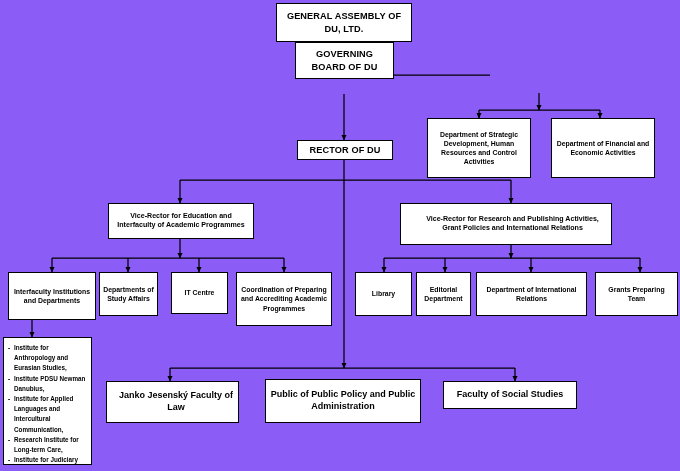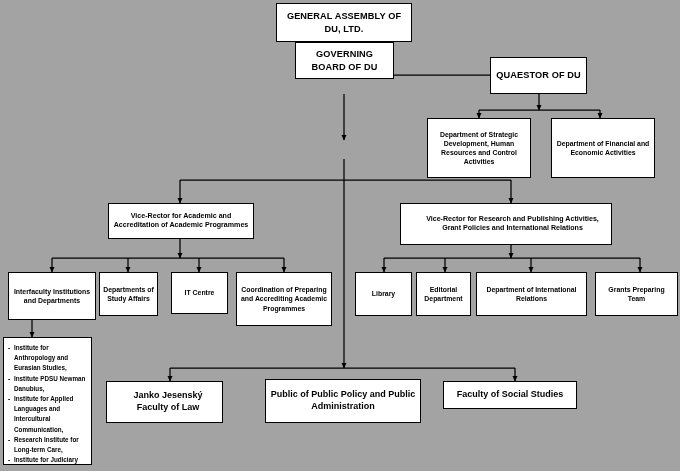--- a/index.html
+++ b/index.html
@@ -8,21 +8,21 @@
     background: #ffffff;
   }
   body {
     font-family: "Liberation Sans", sans-serif;
     -webkit-font-smoothing: antialiased;
   }
   #chart {
     position: relative;
     width: 680px;
     height: 471px;
-    background: #a3a3a3;
+    background: #8b5cf6;
     overflow: hidden;
   }
   #edges {
     position: absolute;
     left: 0;
     top: 0;
     width: 680px;
     height: 471px;
     pointer-events: none;
   }
@@ -132,34 +132,34 @@
     </g>
   </svg>
 
   <div class="node t-root" style="left:276px; top:3px; width:136px; height:39px;">
     <span>GENERAL ASSEMBLY OF DU, LTD.</span>
   </div>
 
   <div class="node t-mid" style="left:295px; top:42px; width:99px; height:37px;">
     <span>GOVERNING BOARD OF DU</span>
   </div>
-  <div class="node t-mid" style="left:490px; top:57px; width:97px; height:37px;">
-    <span>QUAESTOR OF DU</span>
-  </div>
 
   <div class="node t-dept" style="left:427px; top:118px; width:104px; height:60px;">
     <span>Department of Strategic Development, Human Resources and Control Activities</span>
   </div>
   <div class="node t-dept" style="left:551px; top:118px; width:104px; height:60px;">
     <span>Department of Financial and Economic Activities</span>
   </div>
 
+  <div class="node t-mid" style="left:297px; top:140px; width:96px; height:20px;">
+    <span>RECTOR OF DU</span>
+  </div>
 
   <div class="node t-vice" style="left:108px; top:203px; width:146px; height:36px;">
-    <span>Vice-Rector for Academic and Accreditation of Academic Programmes</span>
+    <span>Vice-Rector for Education and Interfaculty of Academic Programmes</span>
   </div>
   <div class="node t-vice" style="left:400px; top:203px; width:212px; height:42px;padding-left:16px;">
     <span>Vice-Rector for Research and Publishing Activities, Grant Policies and International Relations</span>
   </div>
 
   <div class="node t-leaf" style="left:8px; top:272px; width:88px; height:48px;">
     <span>Interfaculty Institutions and Departments</span>
   </div>
   <div class="node t-leaf" style="left:99px; top:272px; width:59px; height:44px;">
     <span>Departments of Study Affairs</span>
@@ -187,21 +187,21 @@
   <div class="list-node" style="left:3px; top:337px; width:89px; height:128px;">
     <ul>
       <li>Institute for Anthropology and Eurasian Studies,</li>
       <li>Institute PDSU Newman Danubius,</li>
       <li>Institute for Applied Languages and Intercultural Communication,</li>
       <li>Research Institute for Long-term Care,</li>
       <li>Institute for Judiciary Expertise</li>
     </ul>
   </div>
 
-  <div class="node t-fac" style="left:106px; top:381px; width:117px; height:42px;padding-left:10px;">
+  <div class="node t-fac" style="left:106px; top:381px; width:133px; height:42px;padding-left:10px;">
     <span>Janko Jesenský Faculty of Law</span>
   </div>
   <div class="node t-fac" style="left:265px; top:379px; width:156px; height:44px;">
     <span>Public of Public Policy and Public Administration</span>
   </div>
   <div class="node t-fac" style="left:443px; top:381px; width:134px; height:28px;">
     <span>Faculty of Social Studies</span>
   </div>
 
 </div>

